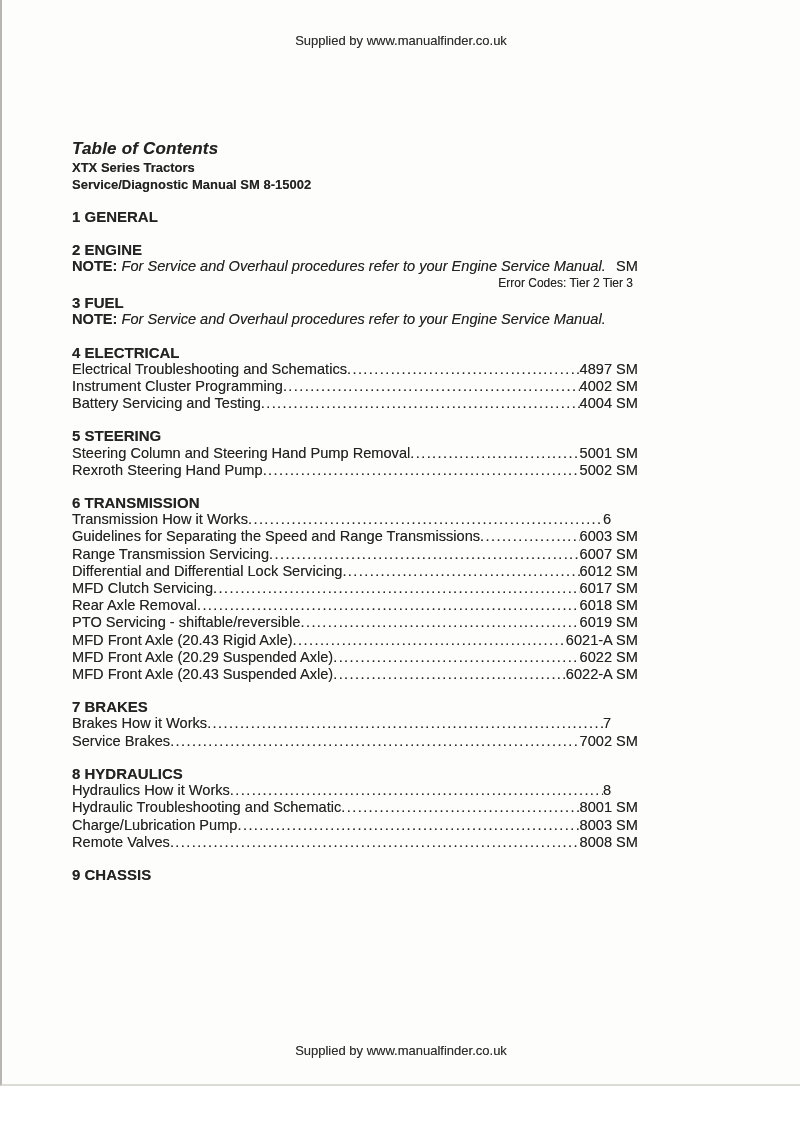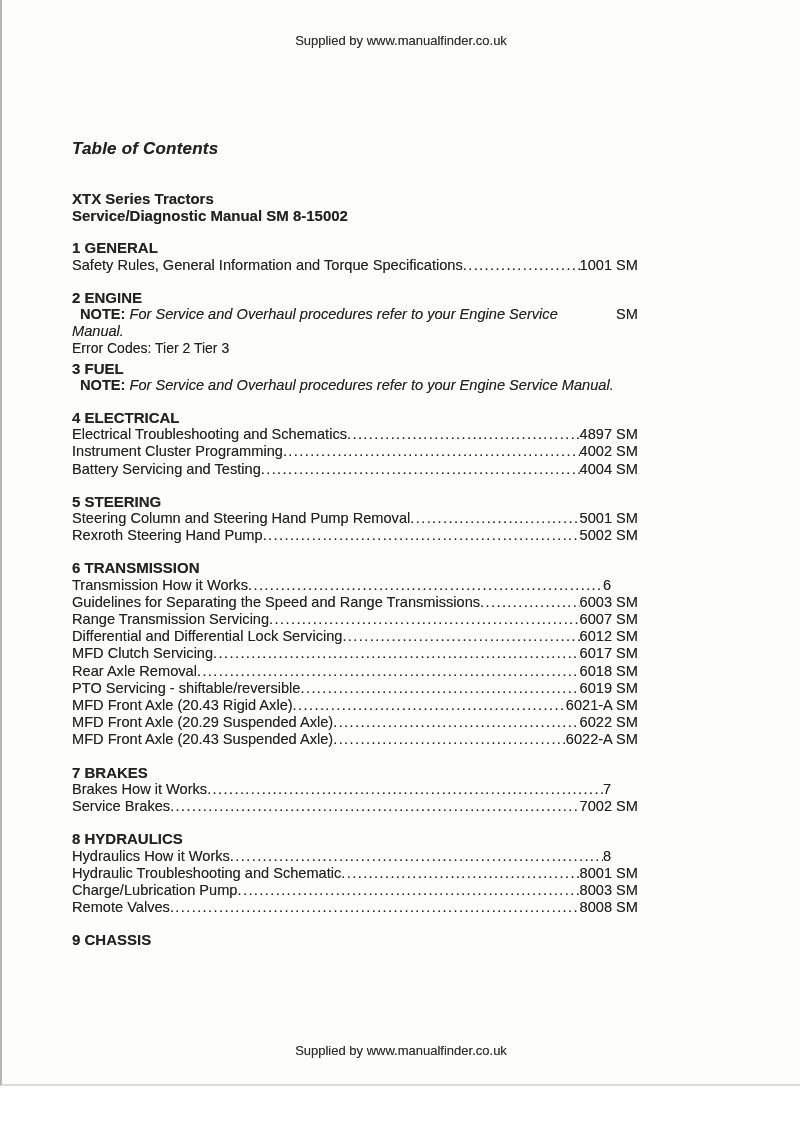--- a/index.html
+++ b/index.html
@@ -30,22 +30,21 @@
   .content {
     position: absolute; left: 70px; top: 139px; width: 566px;
   }
   .doc-title {
     margin: 0;
     font-size: 17px; line-height: 20px;
     font-weight: 700; font-style: italic;
     letter-spacing: .2px;
   }
   .manual-block {
-    margin-top: 31px;
-    font-weight: 700; font-size: 15px; line-height: 17.2px;
+    font-weight: 700; font-size: 13px; line-height: 17.2px;
   }
   #toc-sections { margin-top: 0; }
   section.toc-section { margin-top: 15px; }
   
   #toc-sections > section:nth-child(3) { margin-top: 2px; }
 
   .sec-heading {
     margin: 0;
     font-size: 15px; font-weight: 700; line-height: 17.2px;
   }
@@ -61,50 +60,45 @@
     content: "........................................................................................................................................................";
     letter-spacing: 1.4px;
   }
   .entry-page { white-space: nowrap; }
   .entry-page.short { margin-right: 27px; }
 
   .note-row {
     display: flex; justify-content: space-between; align-items: baseline;
     font-size: 14.6px; line-height: 17.2px;
   }
-  .note-label { font-weight: 700; font-style: normal; margin-left: 8px; }
+  .note-label { font-weight: 700; font-style: normal; }
   .note-text { font-style: italic; }
   .note-page { white-space: nowrap; margin-left: 10px; }
   .secondary-note {
-    font-size: 14px; line-height: 17.2px;
+    text-align: right; font-size: 12px; line-height: 17.2px;
     padding-right: 5px;
   }
 </style>
 </head>
 <body>
 
 <div class="sheet">
   <div class="top-note">Supplied by www.manualfinder.co.uk</div>
 
   <div class="content">
     <h1 class="doc-title">Table of Contents</h1>
 
     <div class="manual-block">
       <div>XTX Series Tractors</div>
       <div>Service/Diagnostic Manual SM 8-15002</div>
     </div>
 
     <div id="toc-sections">
         <section class="toc-section">
           <h2 class="sec-heading">1 GENERAL</h2>
-          <div class="toc-row">
-            <span class="entry-title">Safety Rules, General Information and Torque Specifications</span>
-            <span class="dots"></span>
-            <span class="entry-page">1001 SM</span>
-          </div>
         </section>
         <section class="toc-section">
           <h2 class="sec-heading">2 ENGINE</h2>
           <div class="note-row">
             <span class="note-main"><b class="note-label">NOTE:</b><i class="note-text"> For Service and Overhaul procedures refer to your Engine Service Manual.</i></span>
             <span class="note-page">SM</span>
           </div>
           <div class="secondary-note">Error Codes: Tier 2 Tier 3</div>
         </section>
         <section class="toc-section">

